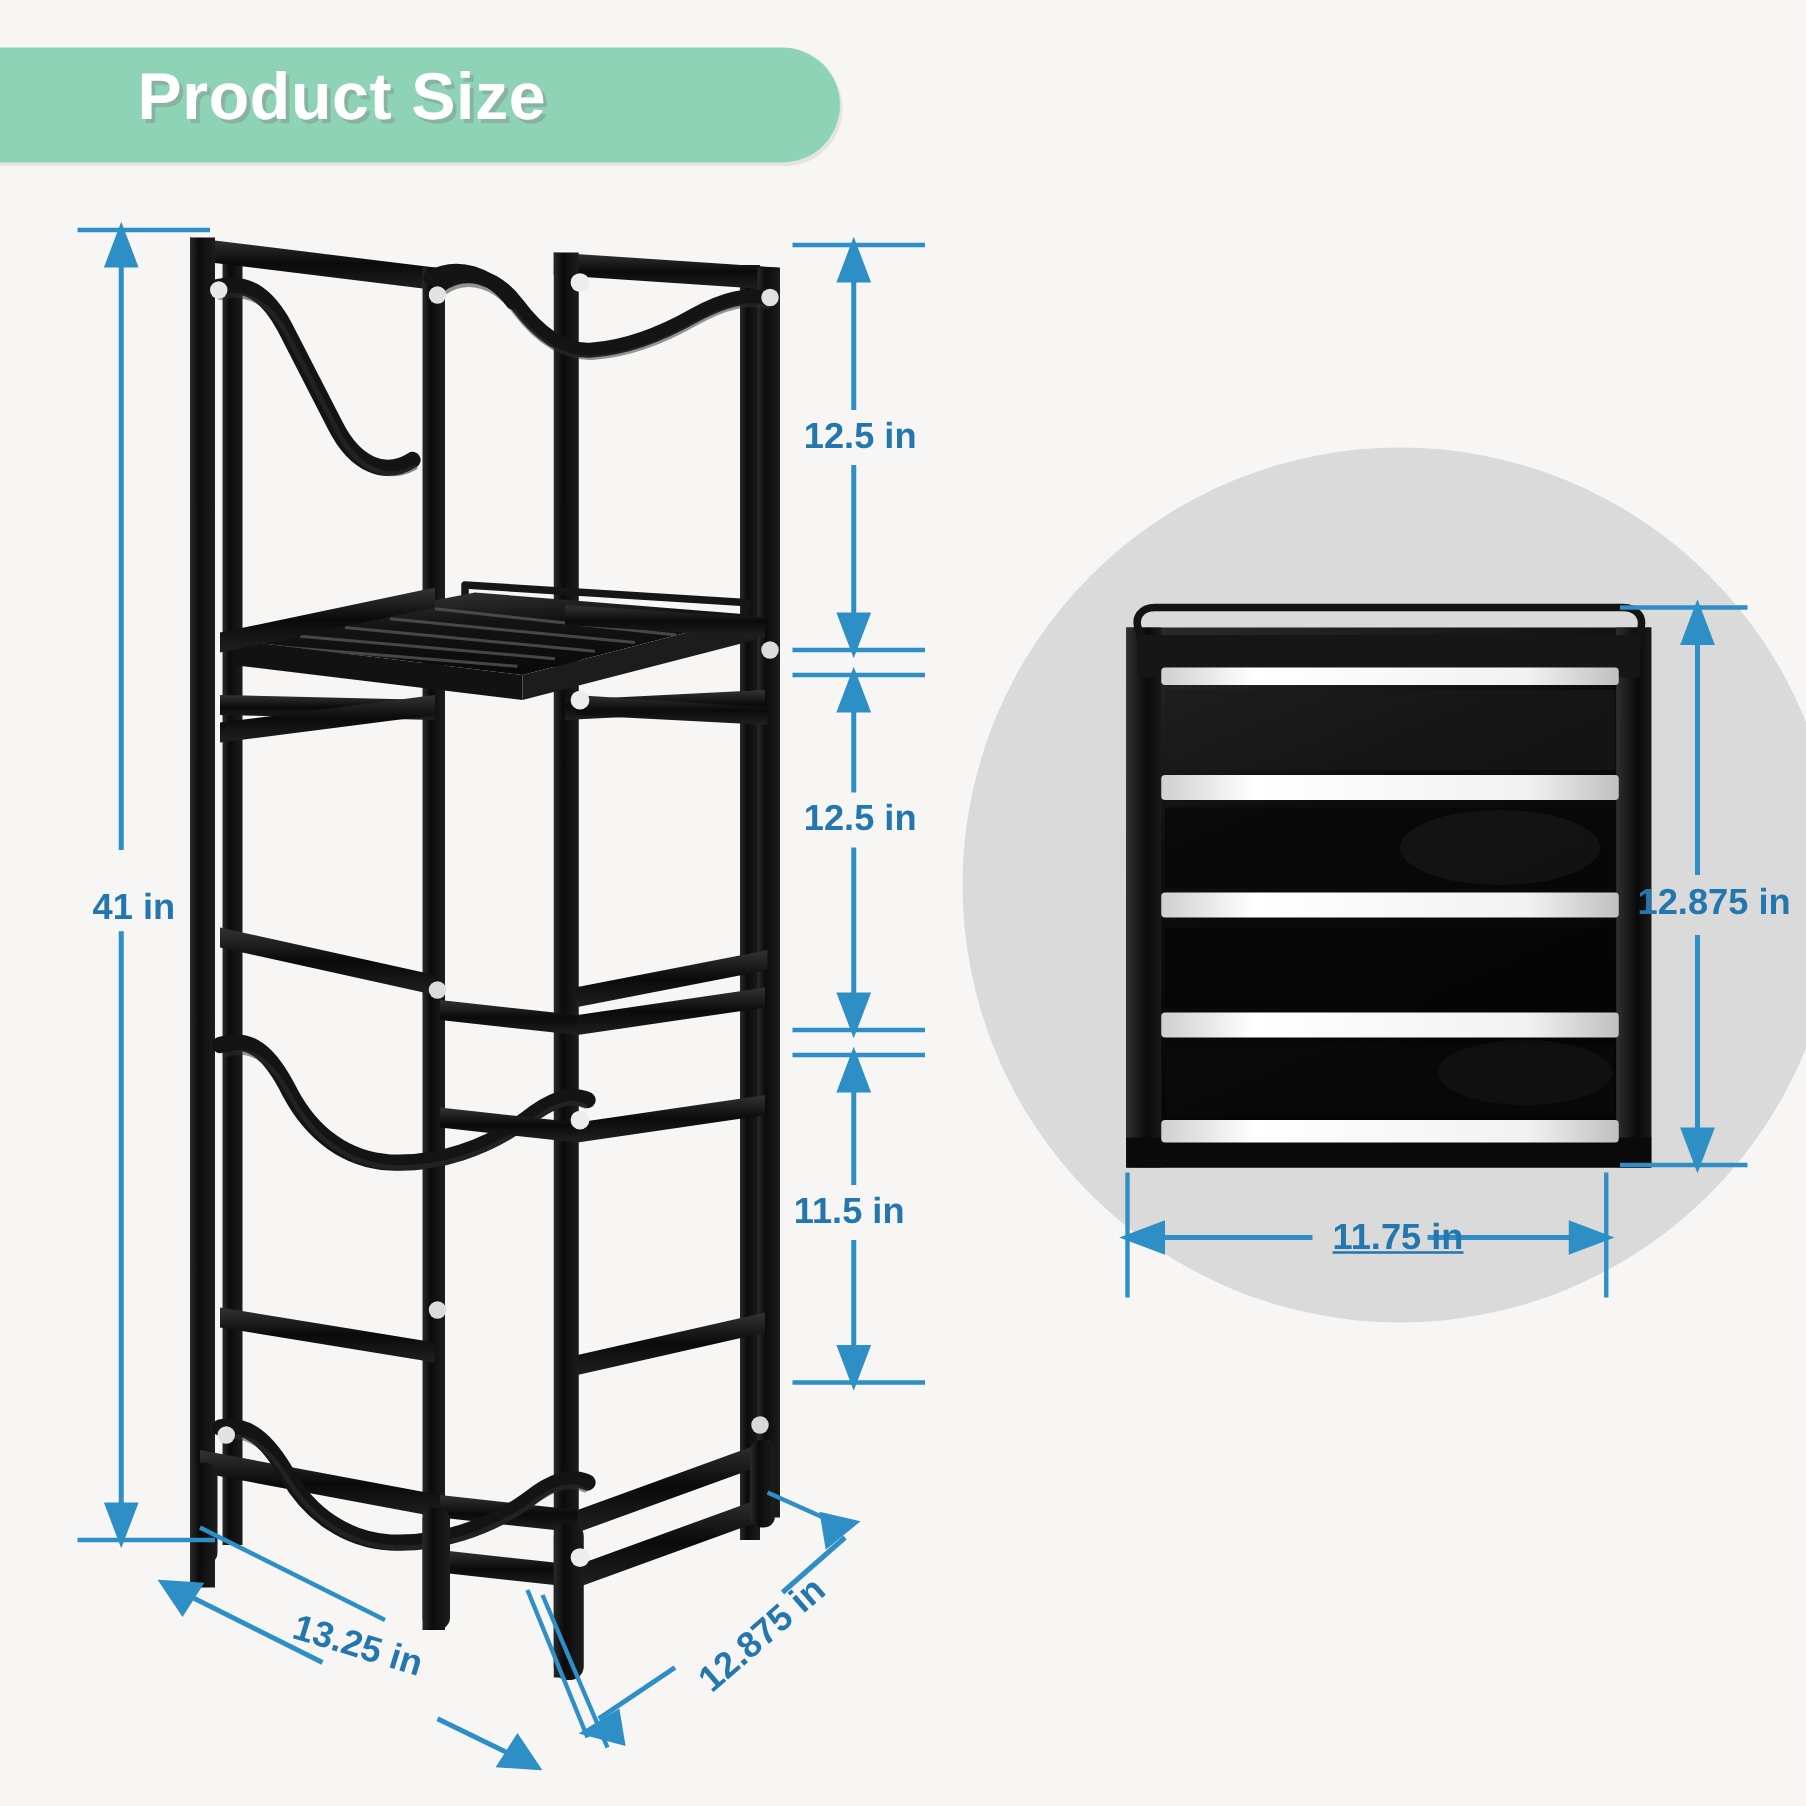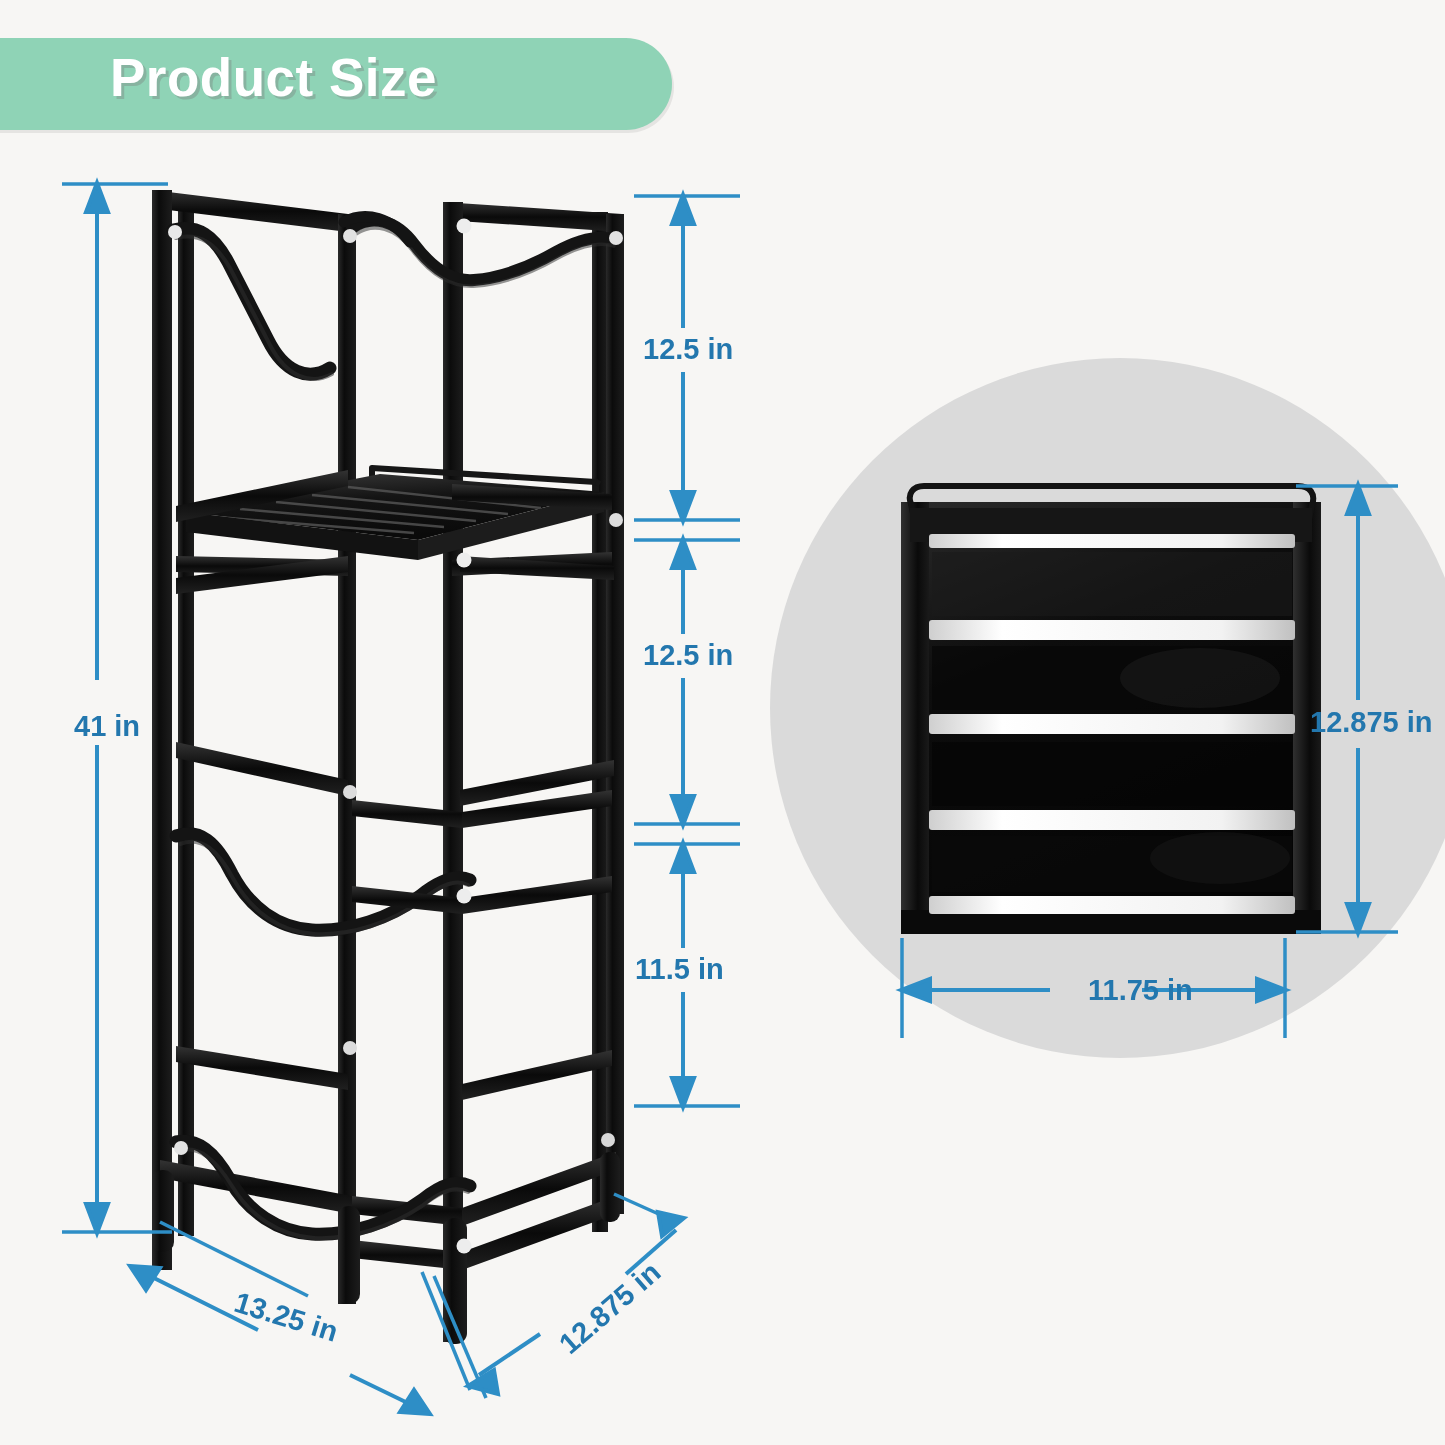--- a/index.html
+++ b/index.html
@@ -323,15 +323,15 @@
       <line x1="1285" y1="938" x2="1285" y2="1038" stroke-width="3.5"></line>
       <line x1="914" y1="990" x2="1050" y2="990"></line>
       <line x1="1142" y1="990" x2="1273" y2="990"></line>
       <polygon points="901,990 930,979 930,1001"></polygon>
       <polygon points="1286,990 1257,979 1257,1001"></polygon>
     </g>
   </svg>
 
   <div class="dim-label" style="left:1310px; top:706px;">12.875 in</div>
 
-  <div class="dim-label" style="left:1088px; top:974px;">11.75 in</div>
+  <div class="dim-label" style="left:1066px; top:974px;text-decoration:underline;">11.75 in</div>
 
 </div>
 
 </body></html>

